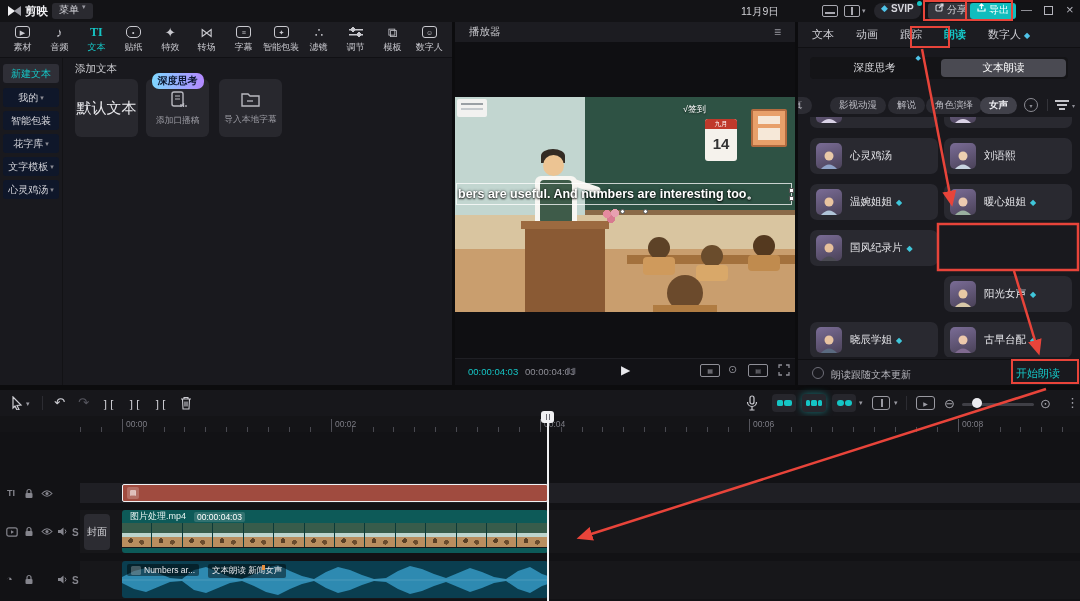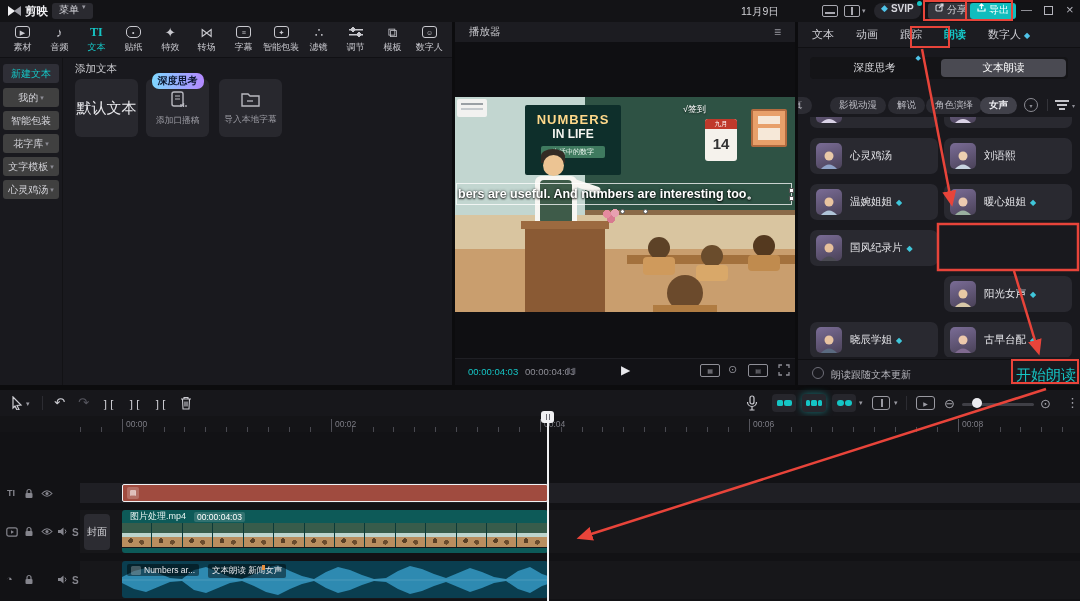--- a/index.html
+++ b/index.html
@@ -14,21 +14,21 @@
 
 #mtoolbar{left:0;top:22px;width:452px;height:36px;background:#1d1d22;border-bottom:1px solid #101014;display:flex;align-items:center;padding:0 4px}
 .tool{flex:1;display:flex;flex-direction:column;align-items:center;justify-content:center;gap:2px;color:#c9c9cf;cursor:default}
 .tool .tlbl{font-size:9.5px;white-space:nowrap;transform:scale(.95)}
 .tool .tico{height:14px;display:flex;align-items:center;justify-content:center;font-size:13px;line-height:1}
 .tool.active{color:#15c5c5}
 .ibox{display:inline-flex;align-items:center;justify-content:center;width:15px;height:12px;border:1.4px solid currentColor;border-radius:3px;font-size:7px;line-height:1}
 .adj{width:14px;height:12px;background:linear-gradient(currentColor 0 0) 0 3px/14px 1.5px no-repeat,linear-gradient(currentColor 0 0) 0 8px/14px 1.5px no-repeat,radial-gradient(circle 2.2px at 4px 3.5px,currentColor 95%,transparent) ,radial-gradient(circle 2.2px at 10px 8.5px,currentColor 95%,transparent)}
 
 #leftpanel{left:0;top:58px;width:452px;height:327px;background:#19191e}
-.side-item{position:absolute;left:3px;width:56px;height:19px;background:#404040;border-radius:3px;display:flex;align-items:center;justify-content:center;gap:2px;font-size:10px;color:#d4d4da}
+.side-item{position:absolute;left:3px;width:56px;height:19px;background:#0f172a;border-radius:3px;display:flex;align-items:center;justify-content:center;gap:2px;font-size:10px;color:#d4d4da}
 .side-item.active{background:#2f2f37;color:#15c5c5}
 .side-item .chev{font-size:7px;color:#8c8c94}
 .tcard{position:absolute;width:63px;height:58px;background:#28282e;border-radius:6px;display:flex;flex-direction:column;align-items:center;justify-content:center;gap:4px}
 .tcard .clbl{font-size:9.5px;color:#9b9ba3;white-space:nowrap;transform:scale(.92)}
 .badge{position:absolute;top:-6px;left:50%;transform:translateX(-50%);background:linear-gradient(90deg,#7fd7ff,#b388ff);color:#0a1630;font-size:10px;font-weight:bold;padding:1px 6px;border-radius:7px;white-space:nowrap}
 
 #playerpanel{left:455px;top:22px;width:340px;height:363px;background:#0f0f12}
 #playerhead{position:absolute;left:455px;top:22px;width:340px;height:20px;background:#1c1c21;display:flex;align-items:center;justify-content:space-between;padding:0 14px;font-size:10.5px;color:#c7c7cc}
 #video{position:absolute;left:455px;top:97px;width:340px;height:215px;overflow:hidden;background:#c2d6d0}
 #video .v{position:absolute}
@@ -234,25 +234,20 @@
 </div>
 
 <div id="video">
   <div class="v" style="left:130px;top:0;width:210px;height:118px;background:#2e5244;border-bottom:5px solid #8a6a48"></div>
   <div class="v" style="left:0;top:118px;width:340px;height:42px;background:#d9c5a0"></div>
   <div class="v" style="left:0;top:152px;width:340px;height:63px;background:#c99e6e"></div>
   <div class="v" style="left:2px;top:2px;width:30px;height:18px;background:#f2f2f0;border-radius:2px">
       <i style="display:block;margin:4px 4px 0;height:2px;background:#9aa0a4"></i>
       <i style="display:block;margin:3px 4px 0;height:2px;background:#c5cacd"></i>
     </div>
-  <div class="v" style="left:70px;top:8px;width:96px;height:70px;background:#0e2f2b;border-radius:2px;text-align:center">
-    <div style="margin-top:7px;font-size:13px;font-weight:bold;color:#ffd98a;letter-spacing:1px">NUMBERS</div>
-    <div style="font-size:12px;font-weight:bold;color:#f5f5f0">IN LIFE</div>
-    <div style="margin:5px auto 0;width:64px;background:#3f7a5f;border-radius:2px;font-size:7px;color:#eaf6ee;padding:1px 0">生活中的数字</div>
-  </div>
   <div class="v" style="left:228px;top:6px;font-size:9px;color:#fff;text-shadow:0 1px 2px rgba(0,0,0,.6)">√签到</div>
   <div class="v" style="left:250px;top:22px;width:32px;height:42px;background:#f5f2ec;border-radius:3px;overflow:hidden;text-align:center">
     <div style="background:#c0392b;color:#fff;font-size:6.5px;line-height:10px">九月</div>
     <div style="font-size:15px;font-weight:bold;color:#333;line-height:30px">14</div>
   </div>
   <div class="v" style="left:296px;top:12px;width:36px;height:38px;background:#e8a06a;border:2px solid #b36b3f;border-radius:2px">
       <i style="display:block;margin:5px 5px 0;height:8px;background:#f6e8d8"></i>
       <i style="display:block;margin:4px 5px 0;height:12px;background:#f6e8d8"></i>
     </div>
   <div class="v" style="left:86px;top:52px;width:24px;height:14px;background:#332b24;border-radius:50% 50% 0 0"></div>
@@ -434,21 +429,21 @@
         </svg>
       </span>
       <span class="vname">古早台配</span>
       <span class="vd">◆</span>
     </div>
 </div>
 
 <div class="abs" style="left:798px;top:359px;width:282px;height:1px;background:#0f0f12"></div>
 <span class="abs" style="left:812px;top:367px;width:12px;height:12px;border:1.5px solid #6e6e78;border-radius:50%"></span>
 <span class="abs" style="left:831px;top:368px;font-size:10px;color:#b6b6bd">朗读跟随文本更新</span>
-<span class="abs" style="left:1016px;top:366px;font-size:15px;color:#15c5c5">开始朗读</span>
+<span class="abs" style="left:1016px;top:366px;font-size:11px;color:#15c5c5">开始朗读</span>
 
 <div class="panel" id="tltoolbar"></div>
 <span class="abs" style="left:10px;top:396px">
     <svg width="13" height="14" viewBox="0 0 13 14">
       <path d="M3 1 L11 9 L7 9.5 L9 13.5 L7 14 L5 10 L3 12 Z" fill="none" stroke="#cdcdd3" stroke-width="1.2"></path>
     </svg>
   </span>
 <span class="abs" style="left:26px;top:400px;font-size:7px;color:#9a9aa2">▾</span>
 <span class="abs" style="left:42px;top:396px;width:1px;height:14px;background:#2c2c32"></span>
 <span class="abs" style="left:54px;top:395px;font-size:13px;color:#cdcdd3">↶</span>

